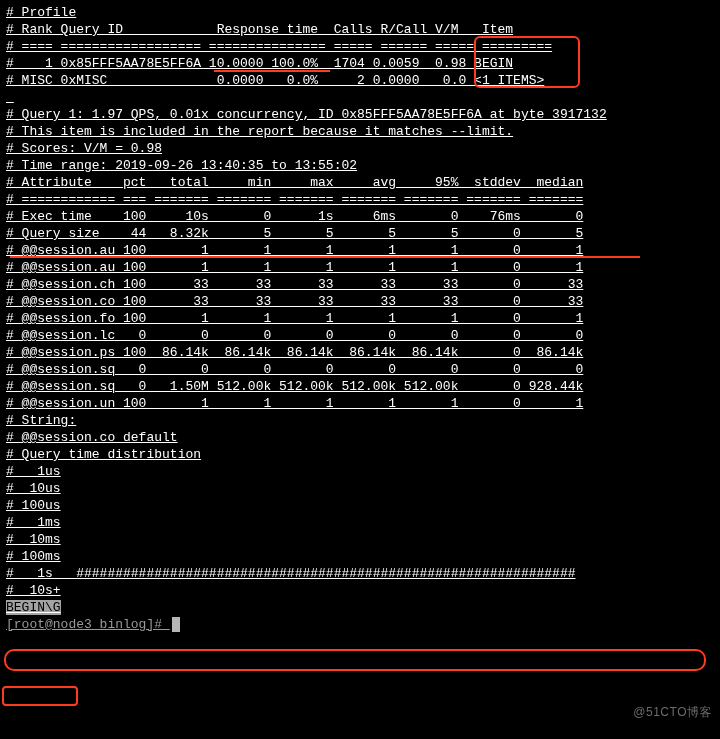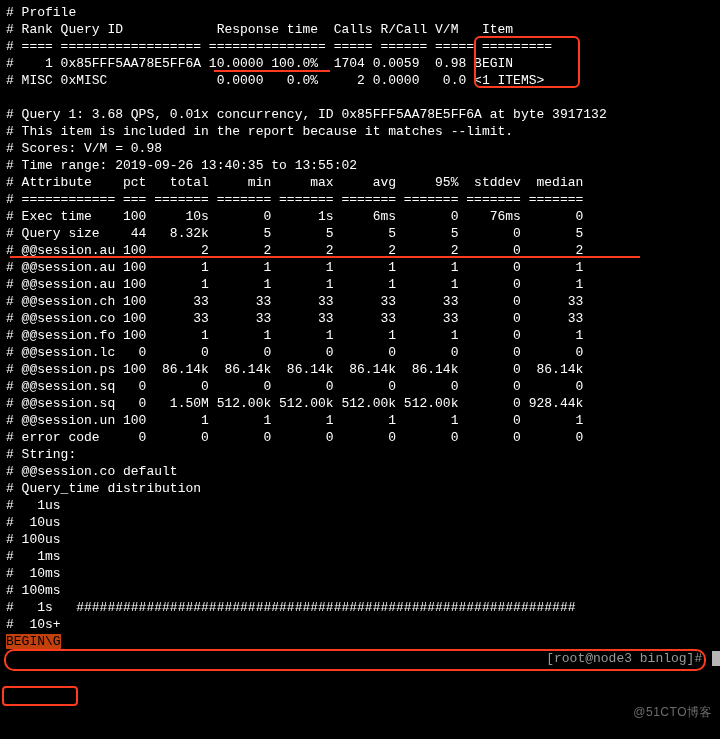--- a/index.html
+++ b/index.html
@@ -8,84 +8,82 @@
     color: #fff;
     font-family: "Menlo", "Consolas", "Courier New", monospace;
     font-size: 13px;
     line-height: 17px;
     width: 720px;
     height: 739px;
     overflow: hidden;
     padding: 4px 0 0 6px;
     position: relative;
   }
-  .line { white-space: pre; }
+  .line { white-space: pre; text-decoration: underline; }
   .annot {
     position: absolute;
     border: 2px solid #ff3b1f;
     border-radius: 6px;
     pointer-events: none;
   }
   .underline {
     position: absolute;
     height: 2px;
     background: #ff3b1f;
     pointer-events: none;
   }
-  .hilite { background: #c2410c; color: #000; }
+  .hilite { background: #a3a3a3; color: #000; }
   .watermark {
     position: absolute;
     right: 8px;
     bottom: 18px;
     color: #6b6b6b;
     font-size: 12px;
     font-family: -apple-system, BlinkMacSystemFont, sans-serif;
     letter-spacing: 0.5px;
     margin-left: 37px;
   }
   .cursor {
     display: inline-block;
     width: 8px;
     height: 15px;
     background: #b6b6b6;
     vertical-align: text-bottom;
     margin-left: 2px;
   }
-  .faded { color: #999; text-align: right; }
+  .faded { color: #999; }
 </style>
 </head>
 <body>
 
 <div class="line"># Profile</div>
 <div class="line"># Rank Query ID            Response time  Calls R/Call V/M   Item</div>
 <div class="line"># ==== ================== =============== ===== ====== ===== =========</div>
 <div class="line">#    1 0x85FFF5AA78E5FF6A 10.0000 100.0%  1704 0.0059  0.98 BEGIN</div>
 <div class="line"># MISC 0xMISC              0.0000   0.0%     2 0.0000   0.0 &lt;1 ITEMS&gt;</div>
 <div class="line"> </div>
-<div class="line"># Query 1: 3.68 QPS, 0.01x concurrency, ID 0x85FFF5AA78E5FF6A at byte 3917132</div>
+<div class="line"># Query 1: 1.97 QPS, 0.01x concurrency, ID 0x85FFF5AA78E5FF6A at byte 3917132</div>
 <div class="line"># This item is included in the report because it matches --limit.</div>
 <div class="line"># Scores: V/M = 0.98</div>
 <div class="line"># Time range: 2019-09-26 13:40:35 to 13:55:02</div>
 <div class="line"># Attribute    pct   total     min     max     avg     95%  stddev  median</div>
 <div class="line"># ============ === ======= ======= ======= ======= ======= ======= =======</div>
 <div id="rows">
     <div class="line"># Exec time    100     10s       0      1s     6ms       0    76ms       0</div>
     <div class="line"># Query size    44   8.32k       5       5       5       5       0       5</div>
-    <div class="line"># @@session.au 100       2       2       2       2       2       0       2</div>
     <div class="line"># @@session.au 100       1       1       1       1       1       0       1</div>
     <div class="line"># @@session.au 100       1       1       1       1       1       0       1</div>
     <div class="line"># @@session.ch 100      33      33      33      33      33       0      33</div>
     <div class="line"># @@session.co 100      33      33      33      33      33       0      33</div>
     <div class="line"># @@session.fo 100       1       1       1       1       1       0       1</div>
     <div class="line"># @@session.lc   0       0       0       0       0       0       0       0</div>
     <div class="line"># @@session.ps 100  86.14k  86.14k  86.14k  86.14k  86.14k       0  86.14k</div>
     <div class="line"># @@session.sq   0       0       0       0       0       0       0       0</div>
     <div class="line"># @@session.sq   0   1.50M 512.00k 512.00k 512.00k 512.00k       0 928.44k</div>
     <div class="line"># @@session.un 100       1       1       1       1       1       0       1</div>
-    <div class="line"># error code     0       0       0       0       0       0       0       0</div>
   </div>
 <div class="line"># String:</div>
 <div class="line"># @@session.co default</div>
 <div class="line"># Query_time distribution</div>
 <div id="bins">
     <div class="line">#   1us</div>
     <div class="line">#  10us</div>
     <div class="line"># 100us</div>
     <div class="line">#   1ms</div>
     <div class="line">#  10ms</div>

